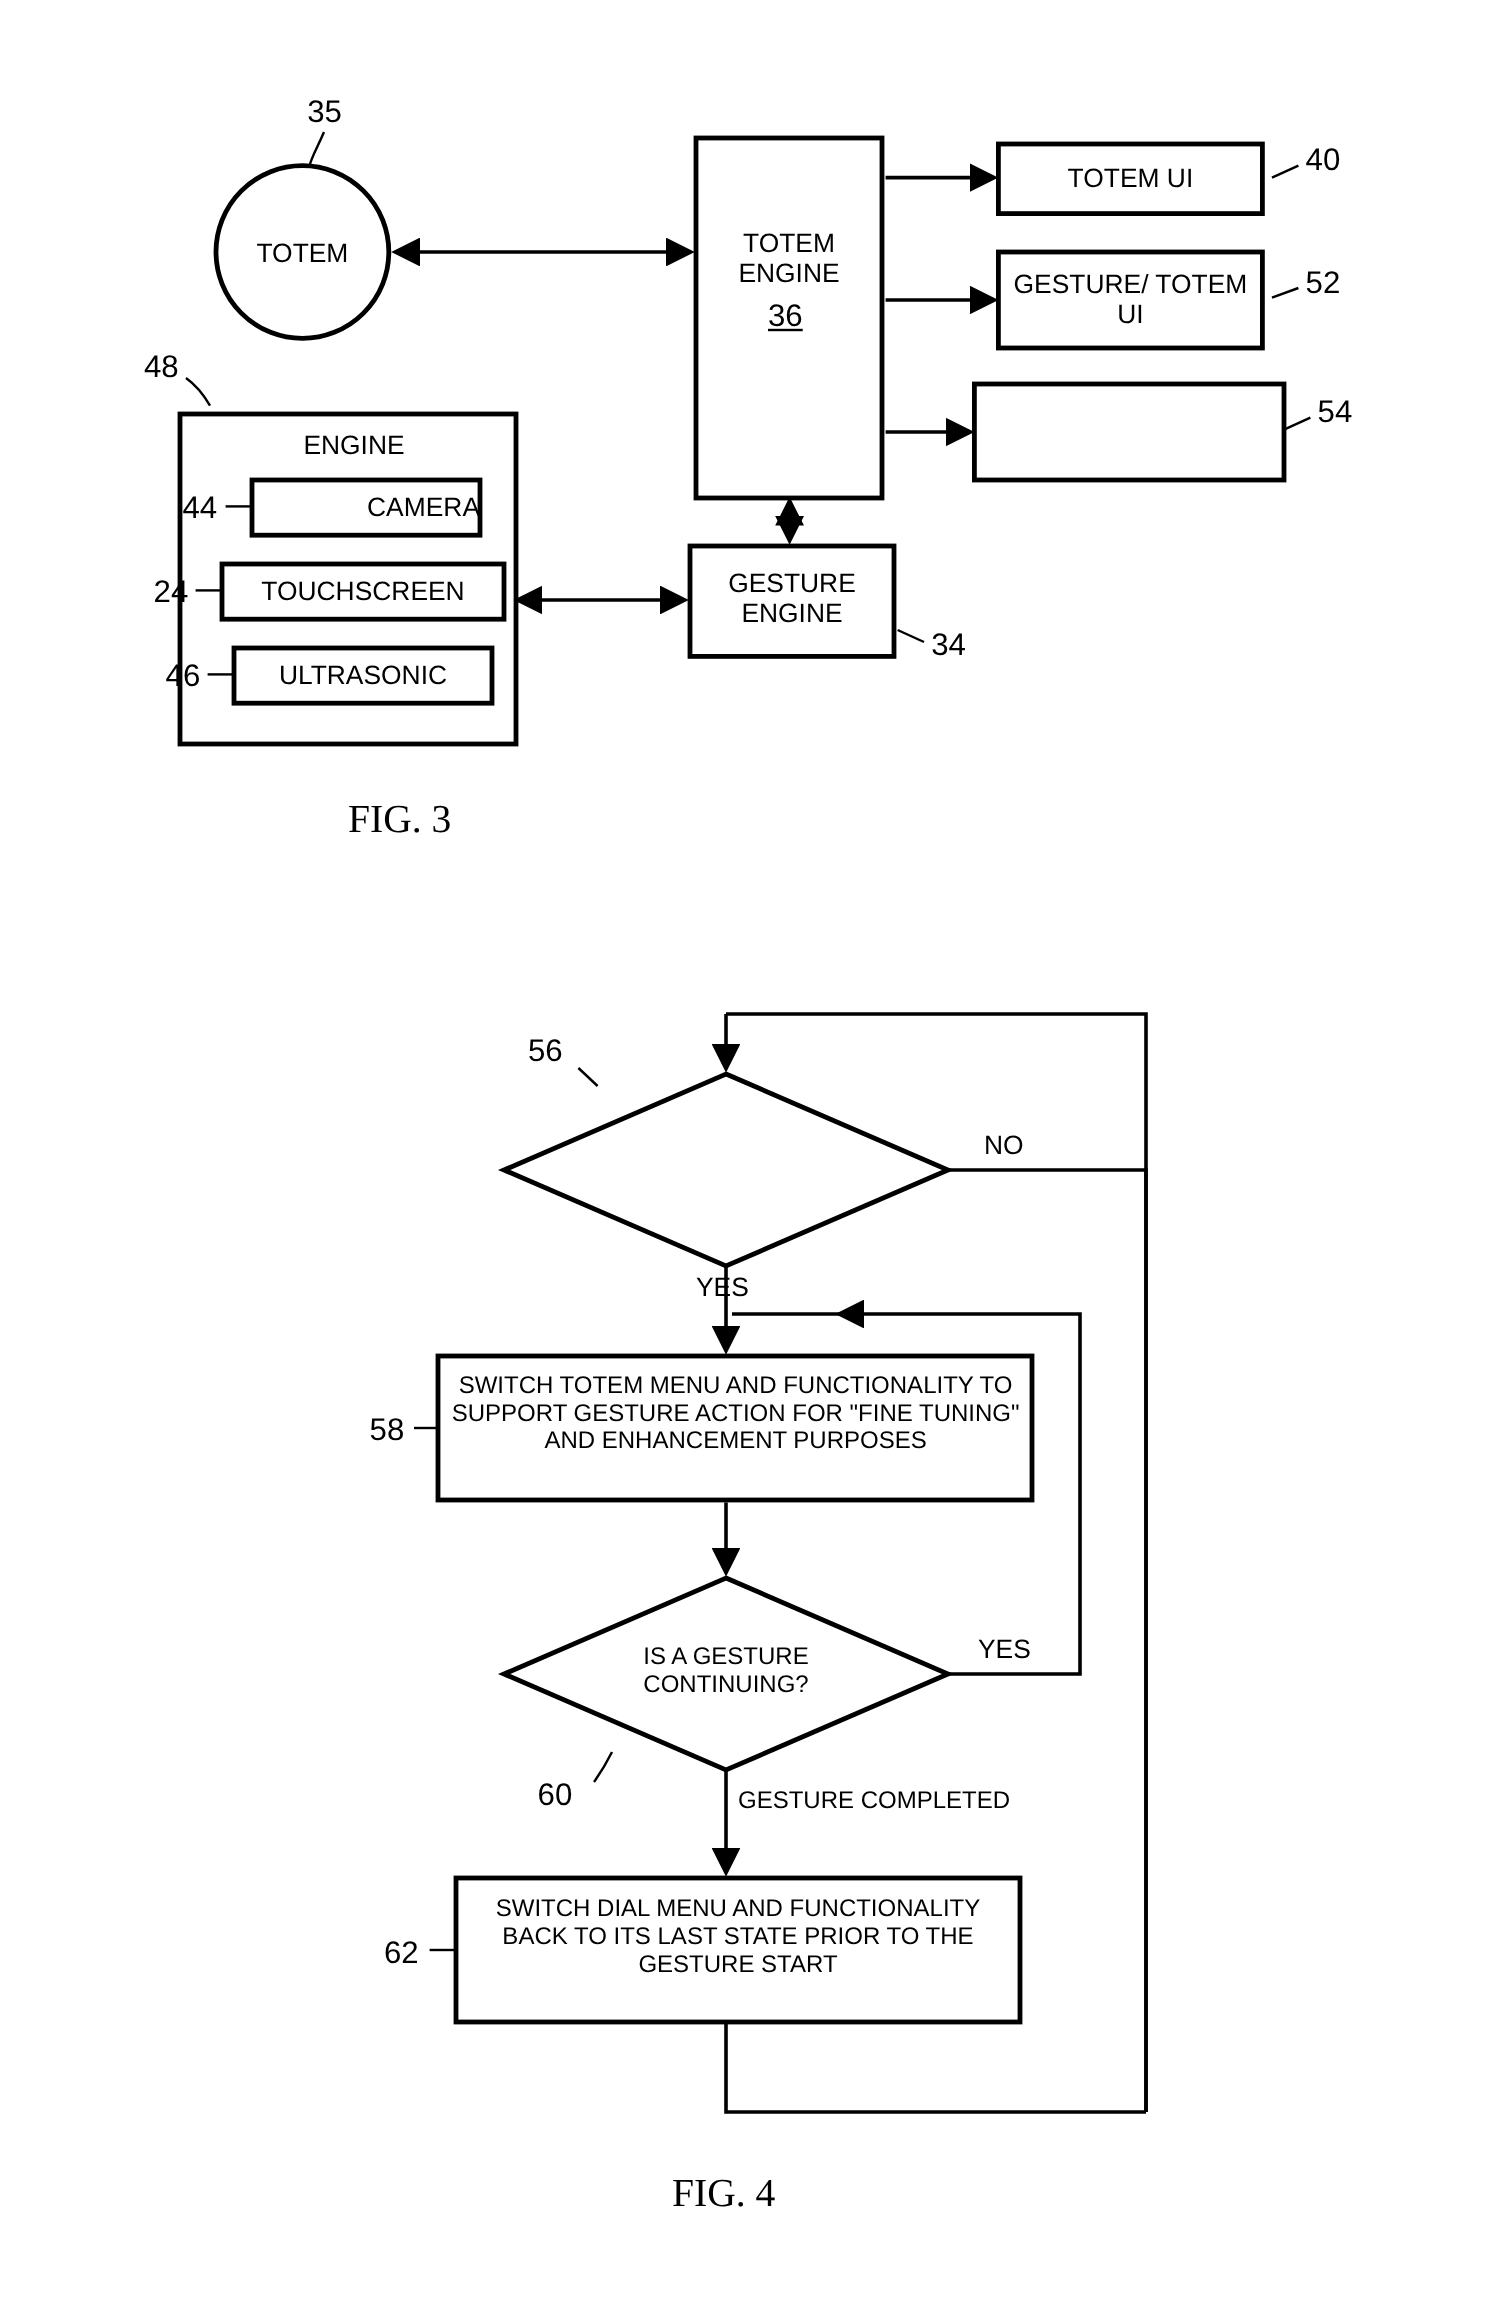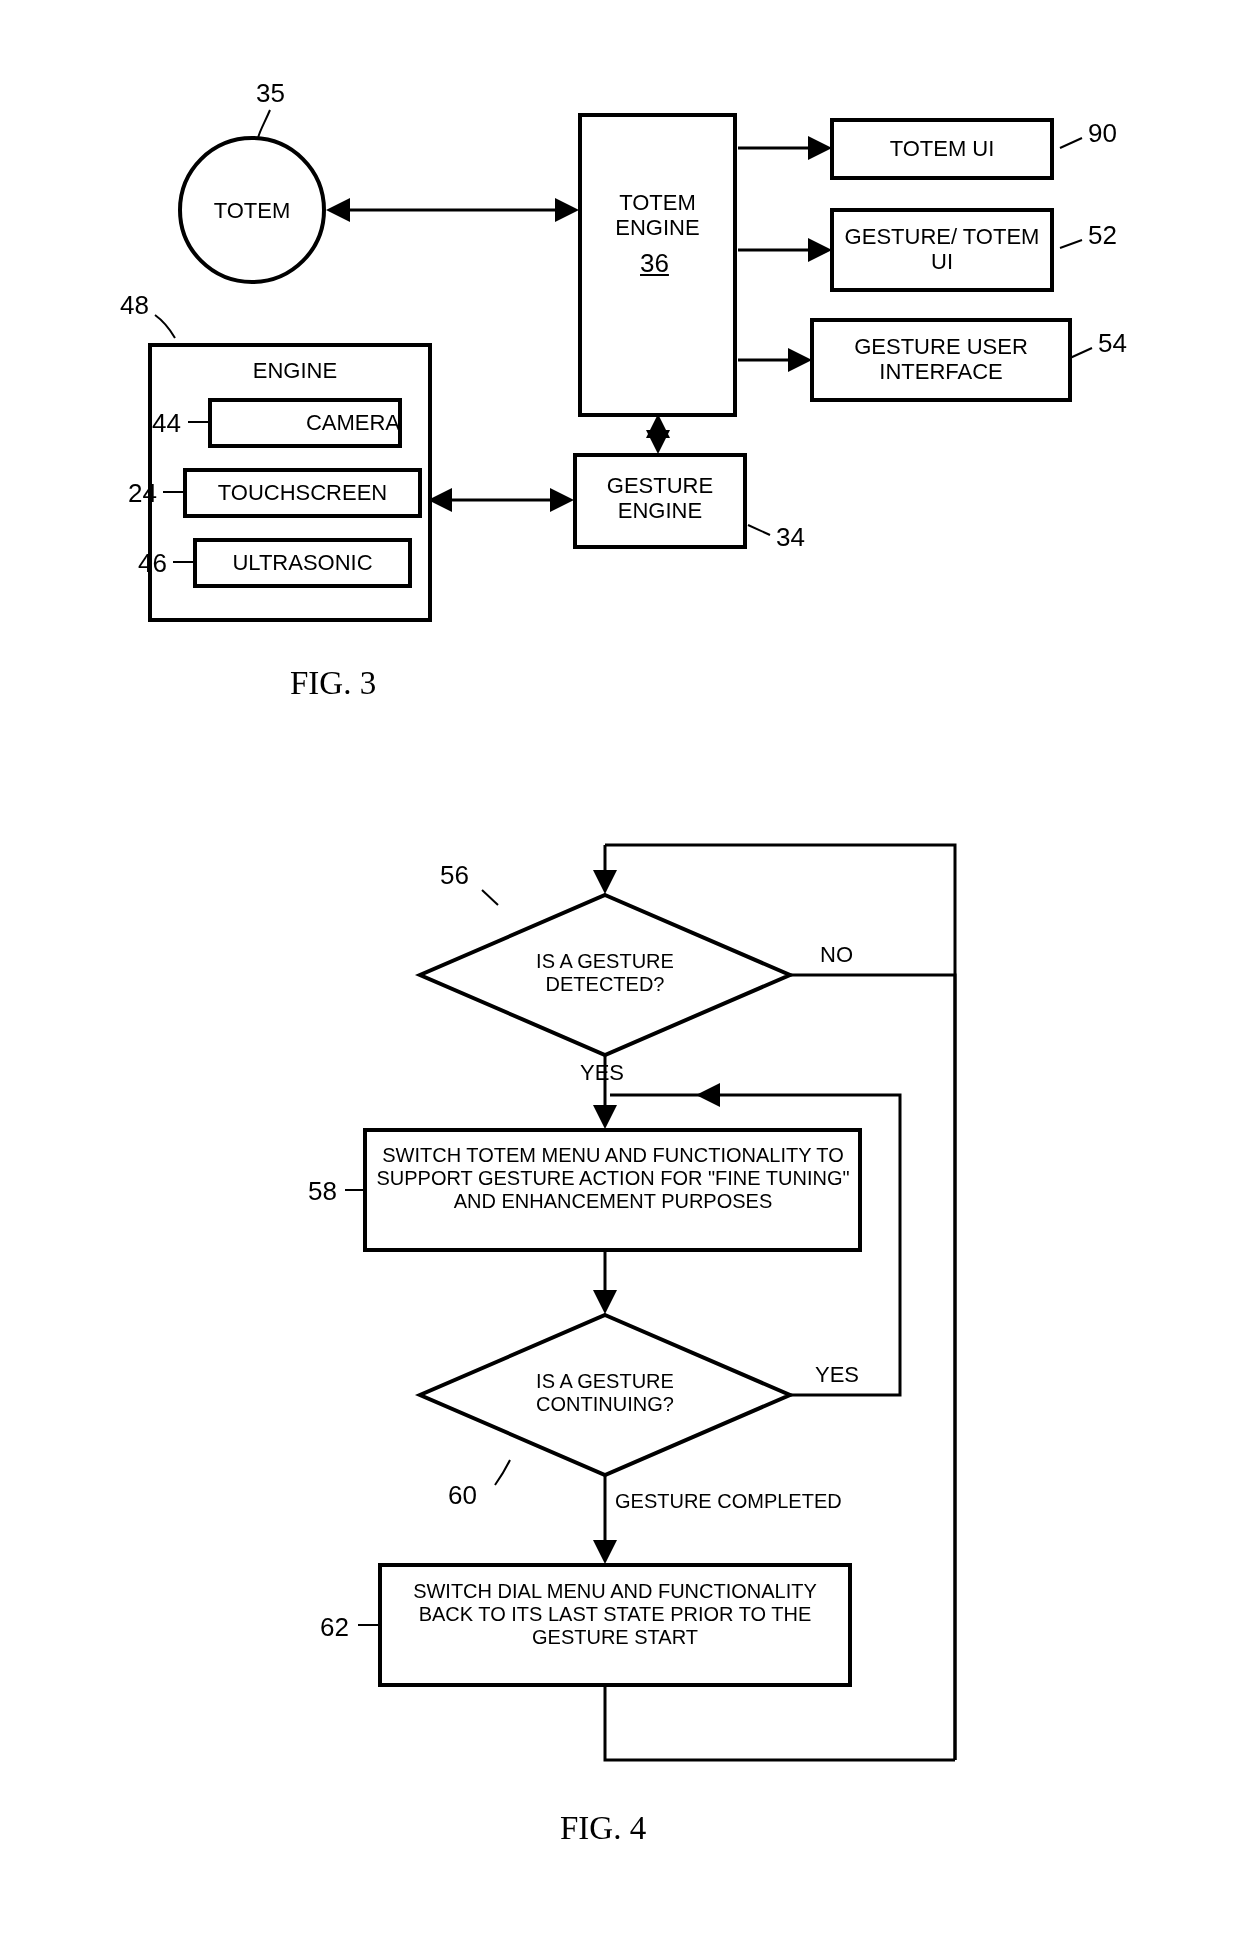--- a/index.html
+++ b/index.html
@@ -150,31 +150,29 @@
 <div class="abs txt" style="left:195px; top:550px; width:215px;">ULTRASONIC</div>
 <div class="num" style="left:138px; top:548px;">46</div>
 
 <div class="abs txt" style="left:580px; top:190px; width:155px;">TOTEM ENGINE</div>
 <div class="abs" style="left:640px; top:248px; font-size:26px; text-decoration: underline;">36</div>
 
 <div class="abs txt" style="left:575px; top:473px; width:170px;">GESTURE ENGINE</div>
 <div class="num" style="left:776px; top:522px;">34</div>
 
 <div class="abs txt" style="left:832px; top:136px; width:220px;">TOTEM UI</div>
-<div class="num" style="left:1088px; top:118px;">90</div>
+<div class="num" style="left:1088px; top:118px;">40</div>
 
 <div class="abs txt" style="left:832px; top:224px; width:220px;">GESTURE/ TOTEM UI</div>
 <div class="num" style="left:1088px; top:220px;">52</div>
 
-<div class="abs txt" style="left:812px; top:334px; width:258px;">GESTURE USER INTERFACE</div>
 <div class="num" style="left:1098px; top:328px;">54</div>
 
 <div class="fig-label" style="left:290px; top:665px;">FIG. 3</div>
 
-<div class="abs txt-sm" style="left:500px; top:950px; width:210px;">IS A GESTURE DETECTED?</div>
 <div class="num" style="left:440px; top:860px;">56</div>
 <div class="abs" style="left:580px; top:1060px; font-size:22px;">YES</div>
 <div class="abs" style="left:820px; top:942px; font-size:22px;">NO</div>
 
 <div class="abs txt-sm" style="left:376px; top:1144px; width:474px;">SWITCH TOTEM MENU AND FUNCTIONALITY TO SUPPORT GESTURE ACTION FOR "FINE TUNING" AND ENHANCEMENT PURPOSES</div>
 <div class="num" style="left:308px; top:1176px;">58</div>
 
 <div class="abs txt-sm" style="left:500px; top:1370px; width:210px;">IS A GESTURE CONTINUING?</div>
 <div class="num" style="left:448px; top:1480px;text-align:center;">60</div>
 <div class="abs" style="left:815px; top:1362px; font-size:22px;">YES</div>

